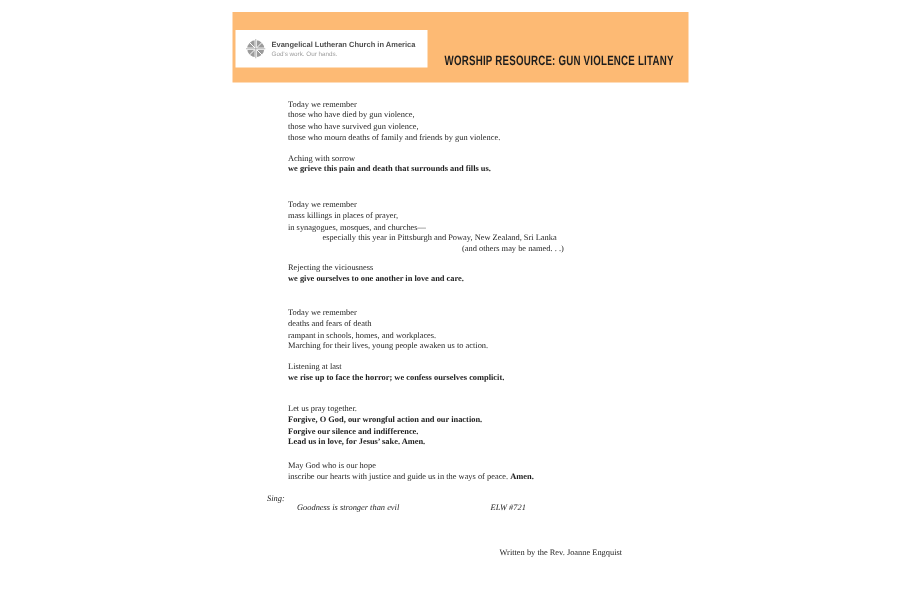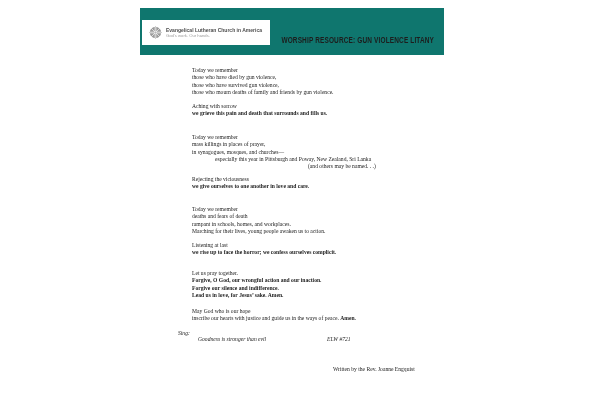--- a/index.html
+++ b/index.html
@@ -1,21 +1,21 @@
 <!DOCTYPE html>
 <html><head>
 <meta charset="utf-8">
 <style>
   html,body{margin:0;padding:0;background:#ffffff;}
   .page{
     position:relative;width:600px;height:400px;background:#ffffff;
     font-family:"Liberation Serif",serif;overflow:hidden;color:#1c1c1c;
   }
   
-  .banner{position:absolute;left:140px;top:8px;width:304px;height:47px;background:#0f766e;}
+  .banner{position:absolute;left:155px;top:8px;width:304px;height:47px;background:#fdba74;}
   .logo-box{
     position:absolute;left:2px;top:12px;width:128px;height:25px;background:#ffffff;
     display:flex;align-items:center;padding-left:7px;box-sizing:border-box;
   }
   .emblem{flex:0 0 auto;margin-right:4px;}
   .logo-text{display:flex;flex-direction:column;justify-content:center;}
   .org-name{font-family:"Liberation Sans",sans-serif;font-weight:bold;font-size:5px;line-height:6px;color:#4d4d4d;white-space:nowrap;}
   .tagline{font-family:"Liberation Sans",sans-serif;font-size:4.2px;line-height:5px;color:#9b9b9b;white-space:nowrap;}
   .banner-title{
     position:absolute;right:10px;top:28px;

